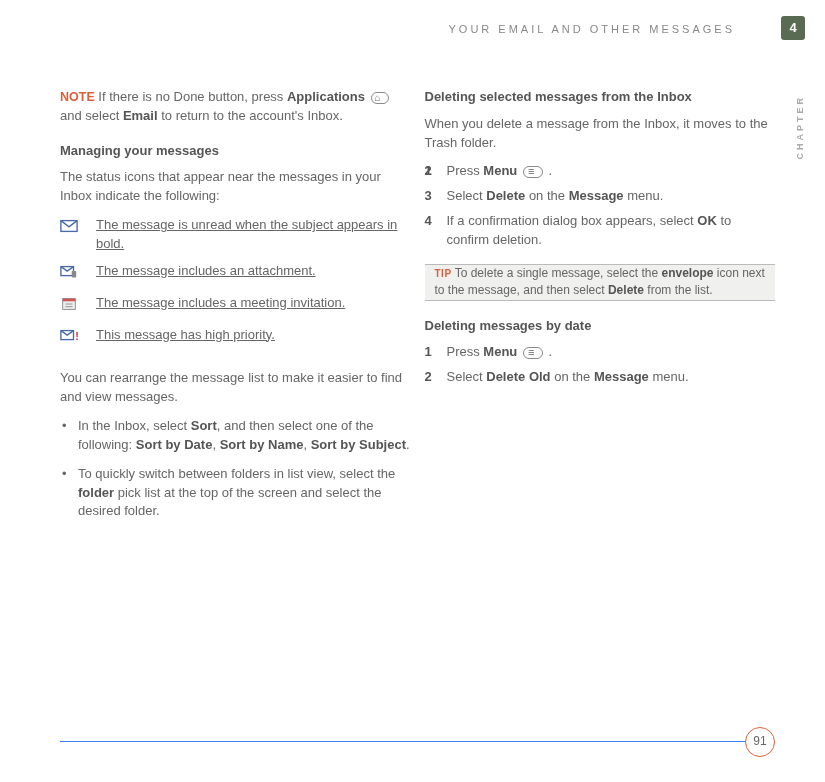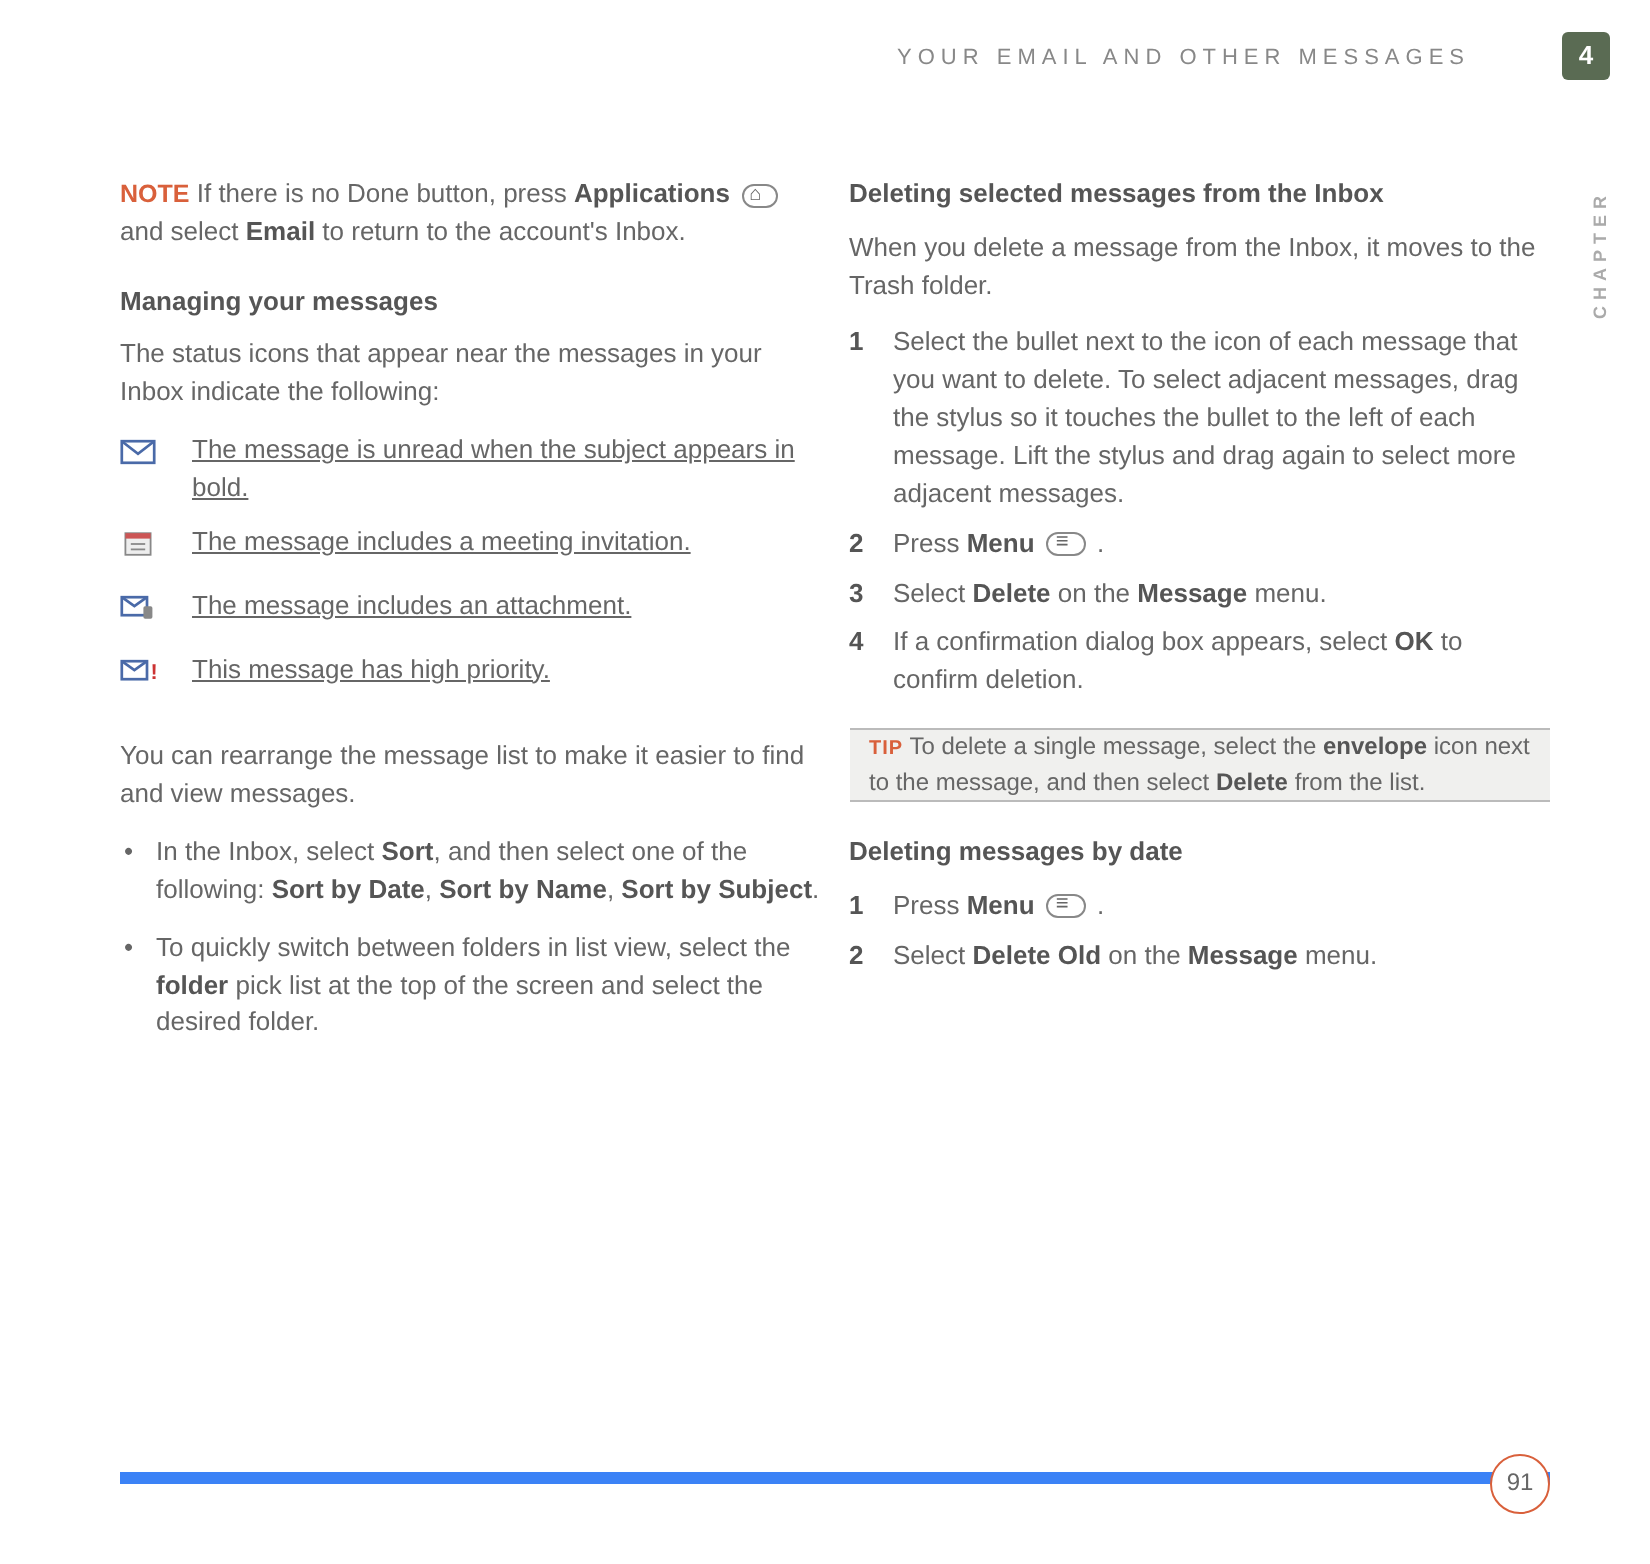--- a/index.html
+++ b/index.html
@@ -90,21 +90,21 @@
     position: absolute;
     left: 4px; top: -3px;
     font-size: 11px;
     color: #666;
   }
   .footer {
     position: absolute;
     bottom: 25px;
     left: 60px;
     right: 50px;
-    border-top: 6px solid #3b82f6;
+    border-top: 1px solid #3b82f6;
     padding-top: 0;
     display: flex;
     justify-content: flex-end;
   }
   .page-num {
     width: 30px; height: 30px;
     border: 1px solid #d9603b;
     border-radius: 50%;
     display: flex;
     align-items: center;
@@ -160,37 +160,37 @@
         <svg viewBox="0 0 20 16">
             <rect x="1" y="2" width="18" height="12" fill="none" stroke="#4a6aa8" stroke-width="1.5"></rect>
             <path d="M1 2 L10 9 L19 2" fill="none" stroke="#4a6aa8" stroke-width="1.5"></path>
           </svg>
       </div>
       <div class="icon-desc">The message is unread when the subject appears in bold.</div>
     </div>
     <div class="icon-row">
       <div class="icon-cell">
         <svg viewBox="0 0 20 16">
+            <rect x="1" y="2" width="14" height="10" fill="none" stroke="#4a6aa8" stroke-width="1.5"></rect>
+            <path d="M1 2 L8 7 L15 2" fill="none" stroke="#4a6aa8" stroke-width="1.5"></path>
+            <rect x="13" y="7" width="5" height="7" rx="1" fill="#888"></rect>
+          </svg>
+      </div>
+      <div class="icon-desc">The message includes an attachment.</div>
+    </div>
+    <div class="icon-row">
+      <div class="icon-cell">
+        <svg viewBox="0 0 20 16">
             <rect x="3" y="2" width="14" height="12" fill="#eee" stroke="#888"></rect>
             <rect x="3" y="2" width="14" height="3" fill="#c55"></rect>
             <line x1="6" y1="8" x2="14" y2="8" stroke="#888"></line>
             <line x1="6" y1="11" x2="14" y2="11" stroke="#888"></line>
           </svg>
       </div>
       <div class="icon-desc">The message includes a meeting invitation.</div>
-    </div>
-    <div class="icon-row">
-      <div class="icon-cell">
-        <svg viewBox="0 0 20 16">
-            <rect x="1" y="2" width="14" height="10" fill="none" stroke="#4a6aa8" stroke-width="1.5"></rect>
-            <path d="M1 2 L8 7 L15 2" fill="none" stroke="#4a6aa8" stroke-width="1.5"></path>
-            <rect x="13" y="7" width="5" height="7" rx="1" fill="#888"></rect>
-          </svg>
-      </div>
-      <div class="icon-desc">The message includes an attachment.</div>
     </div>
     <div class="icon-row">
       <div class="icon-cell">
         <svg viewBox="0 0 20 16">
             <rect x="1" y="2" width="14" height="10" fill="none" stroke="#4a6aa8" stroke-width="1.5"></rect>
             <path d="M1 2 L8 7 L15 2" fill="none" stroke="#4a6aa8" stroke-width="1.5"></path>
             <text x="17" y="12" font-size="12" fill="#c33" font-weight="bold">!</text>
           </svg>
       </div>
       <div class="icon-desc">This message has high priority.</div>
@@ -206,21 +206,21 @@
         <span>To quickly switch between folders in list view, select the </span><b>folder</b><span> pick list at the top of the screen and select the desired folder.</span>
       </li>
     </ul>
   </div>
 
   <div class="col">
     <div class="section-title" style="margin-top:0">Deleting selected messages from the Inbox</div>
     <p>When you delete a message from the Inbox, it moves to the Trash folder.</p>
 
     <ol class="steps">
-      <li><span class="num">1</span><span>Select the bullet next to the icon of each message that you want to delete. To select adjacent messages, drag the stylus so it touches the bullet to the left of each message. Lift the stylus and drag again to select more adjacent messages.</span></li>
+      <li><span class="num">1</span></li>
       <li><span class="num">2</span><span>Press </span><b>Menu</b> <span class="menu-icon"></span><span> .</span></li>
       <li><span class="num">3</span><span>Select </span><b>Delete</b><span> on the </span><b>Message</b><span> menu.</span></li>
       <li><span class="num">4</span><span>If a confirmation dialog box appears, select </span><b>OK</b><span> to confirm deletion.</span></li>
     </ol>
 
     <div class="tip-box">
       <span class="tip-label">TIP</span>
       <span>To delete a single message, select the </span><b>envelope</b><span> icon next to the message, and then select </span><b>Delete</b><span> from the list.</span>
     </div>
 

